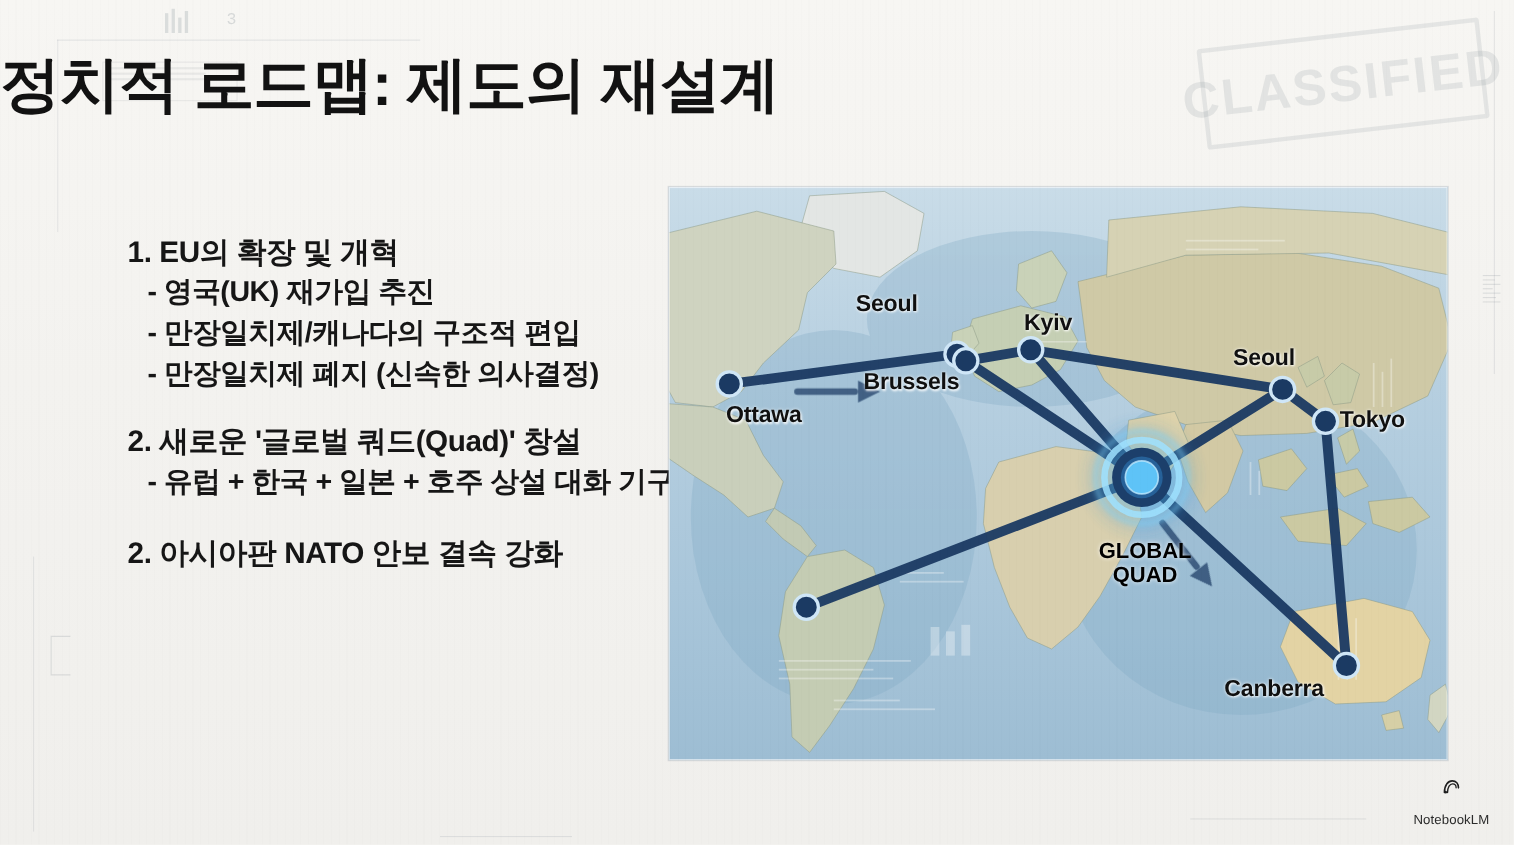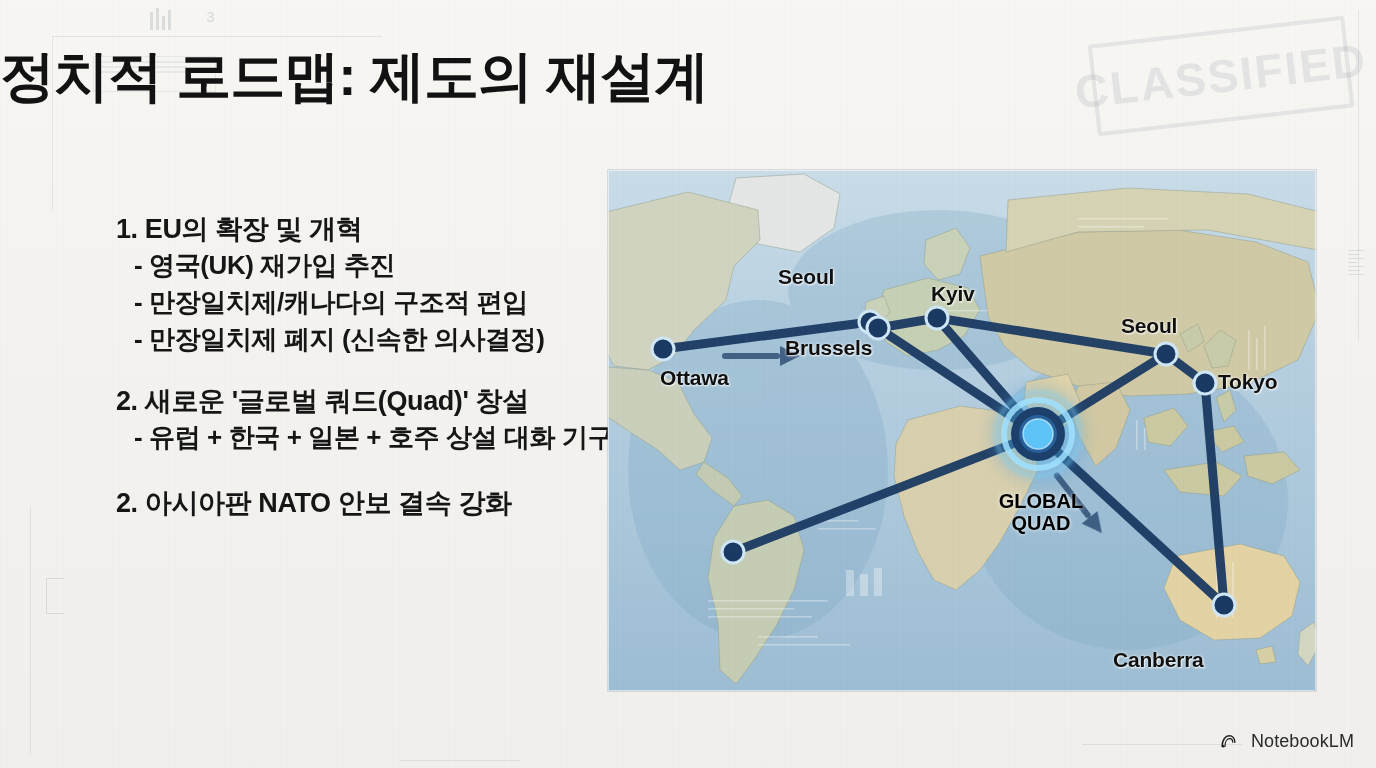--- a/index.html
+++ b/index.html
@@ -183,23 +183,24 @@
   }
 
   
   #brand {
     position: absolute;
     right: 22px;
     bottom: 16px;
     display: flex;
     align-items: center;
     gap: 14px;
-    font-size: 18px;
+    font-size: 12px;
     color: #2b2b2b;
     letter-spacing: .1px;
+    flex-direction: column;
   }
   #brand svg { display: block; }
 </style>
 </head>
 <body>
 
 <div id="slide">
 
   <div class="deco deco-line-h" style="left:52px;top:36px;width:330px;"></div>
   <div class="deco deco-line-v" style="left:52px;top:36px;height:175px;"></div>
@@ -420,21 +421,21 @@
 
       <rect x="0.5" y="0.5" width="707" height="520" fill="none" stroke="#ffffff" stroke-opacity=".55" stroke-width="1"></rect>
     </svg>
 
     <div class="city-label" style="left:52px;top:196px;">Ottawa</div>
     <div class="city-label" style="left:170px;top:95px;">Seoul</div>
     <div class="city-label" style="left:177px;top:166px;">Brussels</div>
     <div class="city-label" style="left:323px;top:112px;">Kyiv</div>
     <div class="city-label" style="left:513px;top:144px;">Seoul</div>
     <div class="city-label" style="left:610px;top:200px;">Tokyo</div>
-    <div class="city-label" style="left:505px;top:445px;margin-top:33px;">Canberra</div>
+    <div class="city-label" style="left:505px;top:445px;">Canberra</div>
 
     <div class="hub-label" style="left:378px;top:320px;width:110px;">GLOBAL
 QUAD</div>
   </div>
 
   <div id="brand">
     <svg width="17" height="17" viewBox="0 0 24 24">
       <path d="M3 19 C3 9 8 4 13 4 C18 4 21 8 21 13" fill="none" stroke="#1f1f1f" stroke-width="2.1" stroke-linecap="round"></path>
       <path d="M7 19 C7 12 10 8 13.5 8 C16.5 8 18 10.5 18 13" fill="none" stroke="#1f1f1f" stroke-width="1.7" stroke-linecap="round"></path>
       <circle cx="4.6" cy="18.6" r="1.7" fill="#1f1f1f"></circle>

